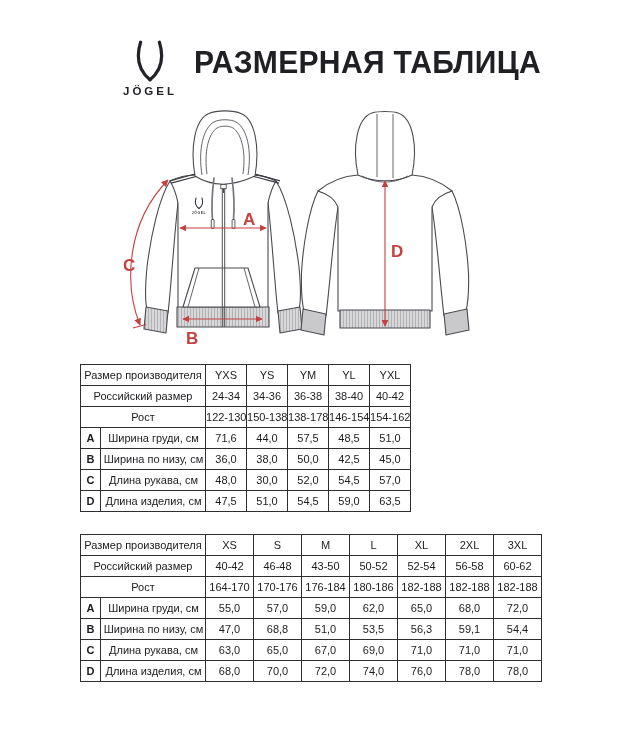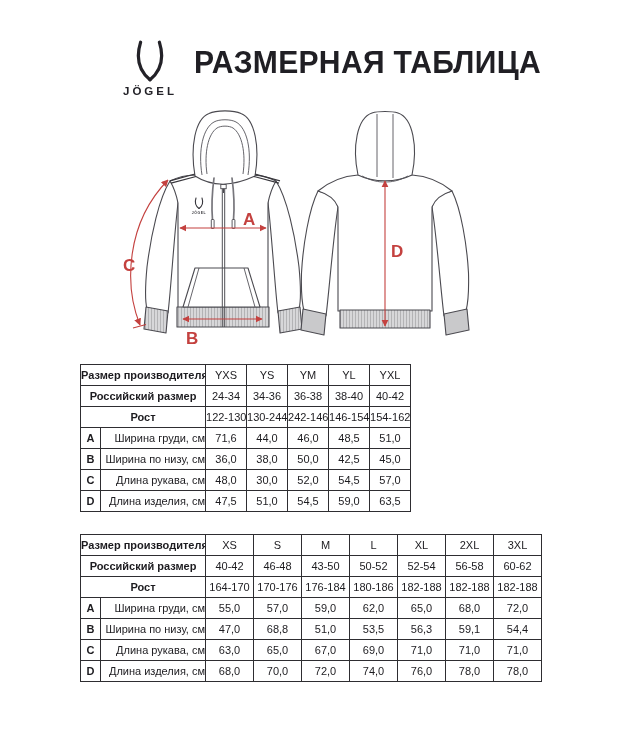--- a/index.html
+++ b/index.html
@@ -22,23 +22,23 @@
   .piping{stroke:#38373c;stroke-width:1.2;}
   .msr-line{stroke:#c4413f;stroke-width:1.1;fill:none;}
   .msr-label{fill:#c4413f;font-weight:700;font-size:17px;font-family:"Liberation Sans",sans-serif;}
 
   
   table{position:absolute;border-collapse:collapse;table-layout:fixed;background:#fff;}
   #table-youth{left:80px;top:364px;width:330px;}
   #table-adult{left:80px;top:534px;width:461px;}
   td{border:1px solid #2e2d31;height:20px;padding:0;font-size:11px;text-align:center;
      white-space:nowrap;overflow:hidden;color:#1c1b1f;}
-  td.hlabel{font-weight:700;}
+  td.hlabel{font-weight:400;}
   td.letter{font-weight:700;}
-  td.mlabel{text-align:right;padding-left:1px;}
+  td.mlabel{text-align:center;padding-left:1px;}
 </style>
 </head>
 <body>
 
 <div class="page">
 
   <div class="logo">
     <svg class="logo-mark" width="32" height="42" viewBox="0 0 34 44">
       <path d="M7,2 C2,18 5,32 17,42" fill="none" stroke="#232228" stroke-width="3.4" stroke-linecap="round"></path>
       <path d="M27,2 C32,18 29,32 17,42" fill="none" stroke="#232228" stroke-width="3.4" stroke-linecap="round"></path>
@@ -157,31 +157,31 @@
           <td class="hlabel" colspan="2">Российский размер</td>
           <td>24-34</td>
           <td>34-36</td>
           <td>36-38</td>
           <td>38-40</td>
           <td>40-42</td>
         </tr>
         <tr>
           <td class="hlabel" colspan="2">Рост</td>
           <td>122-130</td>
-          <td>130-244</td>
-          <td>242-146</td>
+          <td>150-138</td>
+          <td>138-178</td>
           <td>146-154</td>
           <td>154-162</td>
         </tr>
         <tr>
           <td class="letter">A</td>
           <td class="mlabel">Ширина груди, см</td>
           <td>71,6</td>
           <td>44,0</td>
-          <td>46,0</td>
+          <td>57,5</td>
           <td>48,5</td>
           <td>51,0</td>
         </tr>
         <tr>
           <td class="letter">B</td>
           <td class="mlabel">Ширина по низу, см</td>
           <td>36,0</td>
           <td>38,0</td>
           <td>50,0</td>
           <td>42,5</td>

